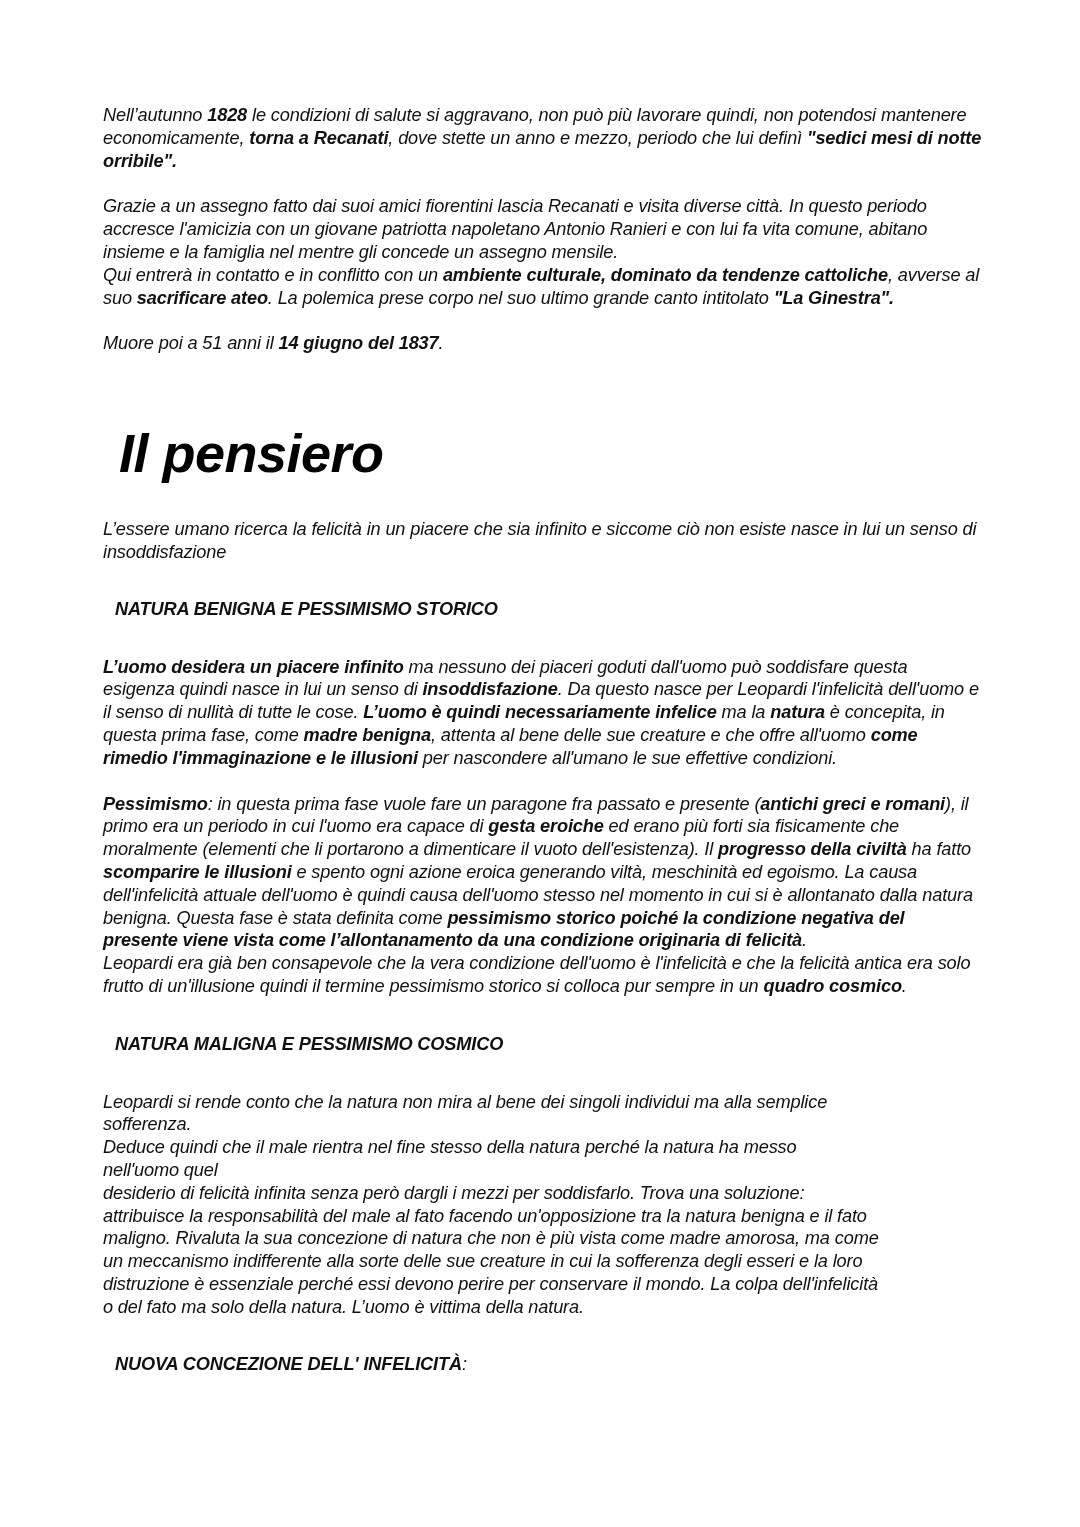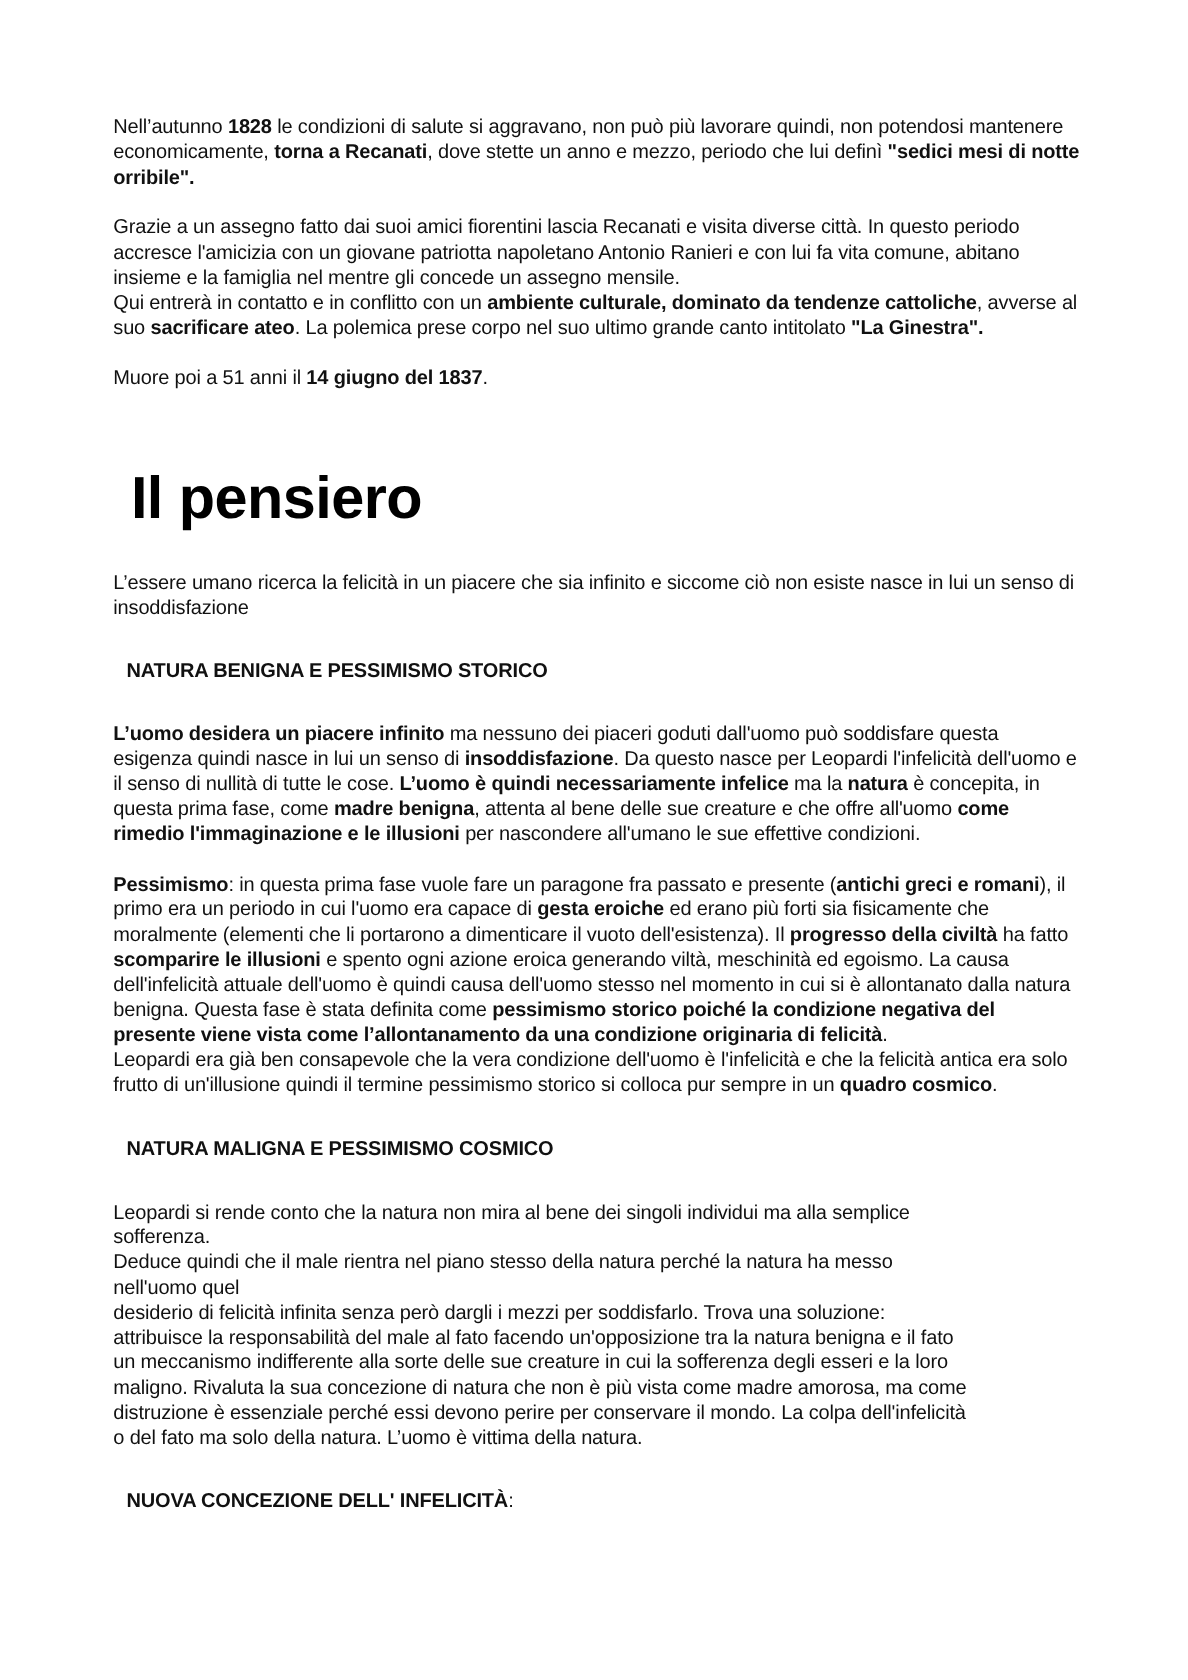--- a/index.html
+++ b/index.html
@@ -13,20 +13,21 @@
       position: relative;
       overflow: hidden;
       font-family: "Liberation Sans", sans-serif;
       color: #111111;
     }
     .page {
       position: absolute;
       left: 103px;
       top: 104px;
       width: 880px;
+      font-style: italic;
     }
     p {
       margin: 0;
       font-size: 18.2px;
       line-height: 22.8px;
       letter-spacing: -0.15px;
     }
     b { font-weight: bold; }
     .gap { height: 23px; }
     .gap-sm { height: 22px; }
@@ -76,26 +77,26 @@
   <p><b>Pessimismo</b><span>: in questa prima fase vuole fare un paragone fra passato e presente (</span><b>antichi greci e romani</b><span>), il primo era un periodo in cui l'uomo era capace di </span><b>gesta eroiche</b><span> ed erano più forti sia fisicamente che moralmente (elementi che li portarono a dimenticare il vuoto dell'esistenza). Il </span><b>progresso della civiltà</b><span> ha fatto </span><b>scomparire le illusioni</b><span> e spento ogni azione eroica generando viltà, meschinità ed egoismo. La causa dell'infelicità attuale dell'uomo è quindi causa dell'uomo stesso nel momento in cui si è allontanato dalla natura benigna. Questa fase è stata definita come </span><b>pessimismo storico poiché la condizione negativa del presente viene vista come l’allontanamento da una condizione originaria di felicità</b><span>.</span></p>
   <p><span>Leopardi era già ben consapevole che la vera condizione dell'uomo è l'infelicità e che la felicità antica era solo frutto di un'illusione quindi il termine pessimismo storico si colloca pur sempre in un </span><b>quadro cosmico</b><span>.</span></p>
   <div class="gap"></div>
 
   <h2>NATURA MALIGNA E PESSIMISMO COSMICO</h2>
   <div class="gap"></div>
 
   <div>
     <p>Leopardi si rende conto che la natura non mira al bene dei singoli individui ma alla semplice</p>
     <p>sofferenza.</p>
-    <p>Deduce quindi che il male rientra nel piano stesso della natura perché la natura ha messo</p>
+    <p>Deduce quindi che il male rientra nel fine stesso della natura perché la natura ha messo</p>
     <p>nell'uomo quel</p>
     <p>desiderio di felicità infinita senza però dargli i mezzi per soddisfarlo. Trova una soluzione:</p>
     <p>attribuisce la responsabilità del male al fato facendo un'opposizione tra la natura benigna e il fato</p>
+    <p>maligno. Rivaluta la sua concezione di natura che non è più vista come madre amorosa, ma come</p>
     <p>un meccanismo indifferente alla sorte delle sue creature in cui la sofferenza degli esseri e la loro</p>
-    <p>maligno. Rivaluta la sua concezione di natura che non è più vista come madre amorosa, ma come</p>
     <p>distruzione è essenziale perché essi devono perire per conservare il mondo. La colpa dell'infelicità</p>
     <p>o del fato ma solo della natura. L’uomo è vittima della natura.</p>
   </div>
   <div class="gap"></div>
 
   <h2><span>NUOVA CONCEZIONE DELL' INFELICITÀ</span><span style="font-weight:normal">:</span></h2>
 
 </div>
 
 </body></html>

